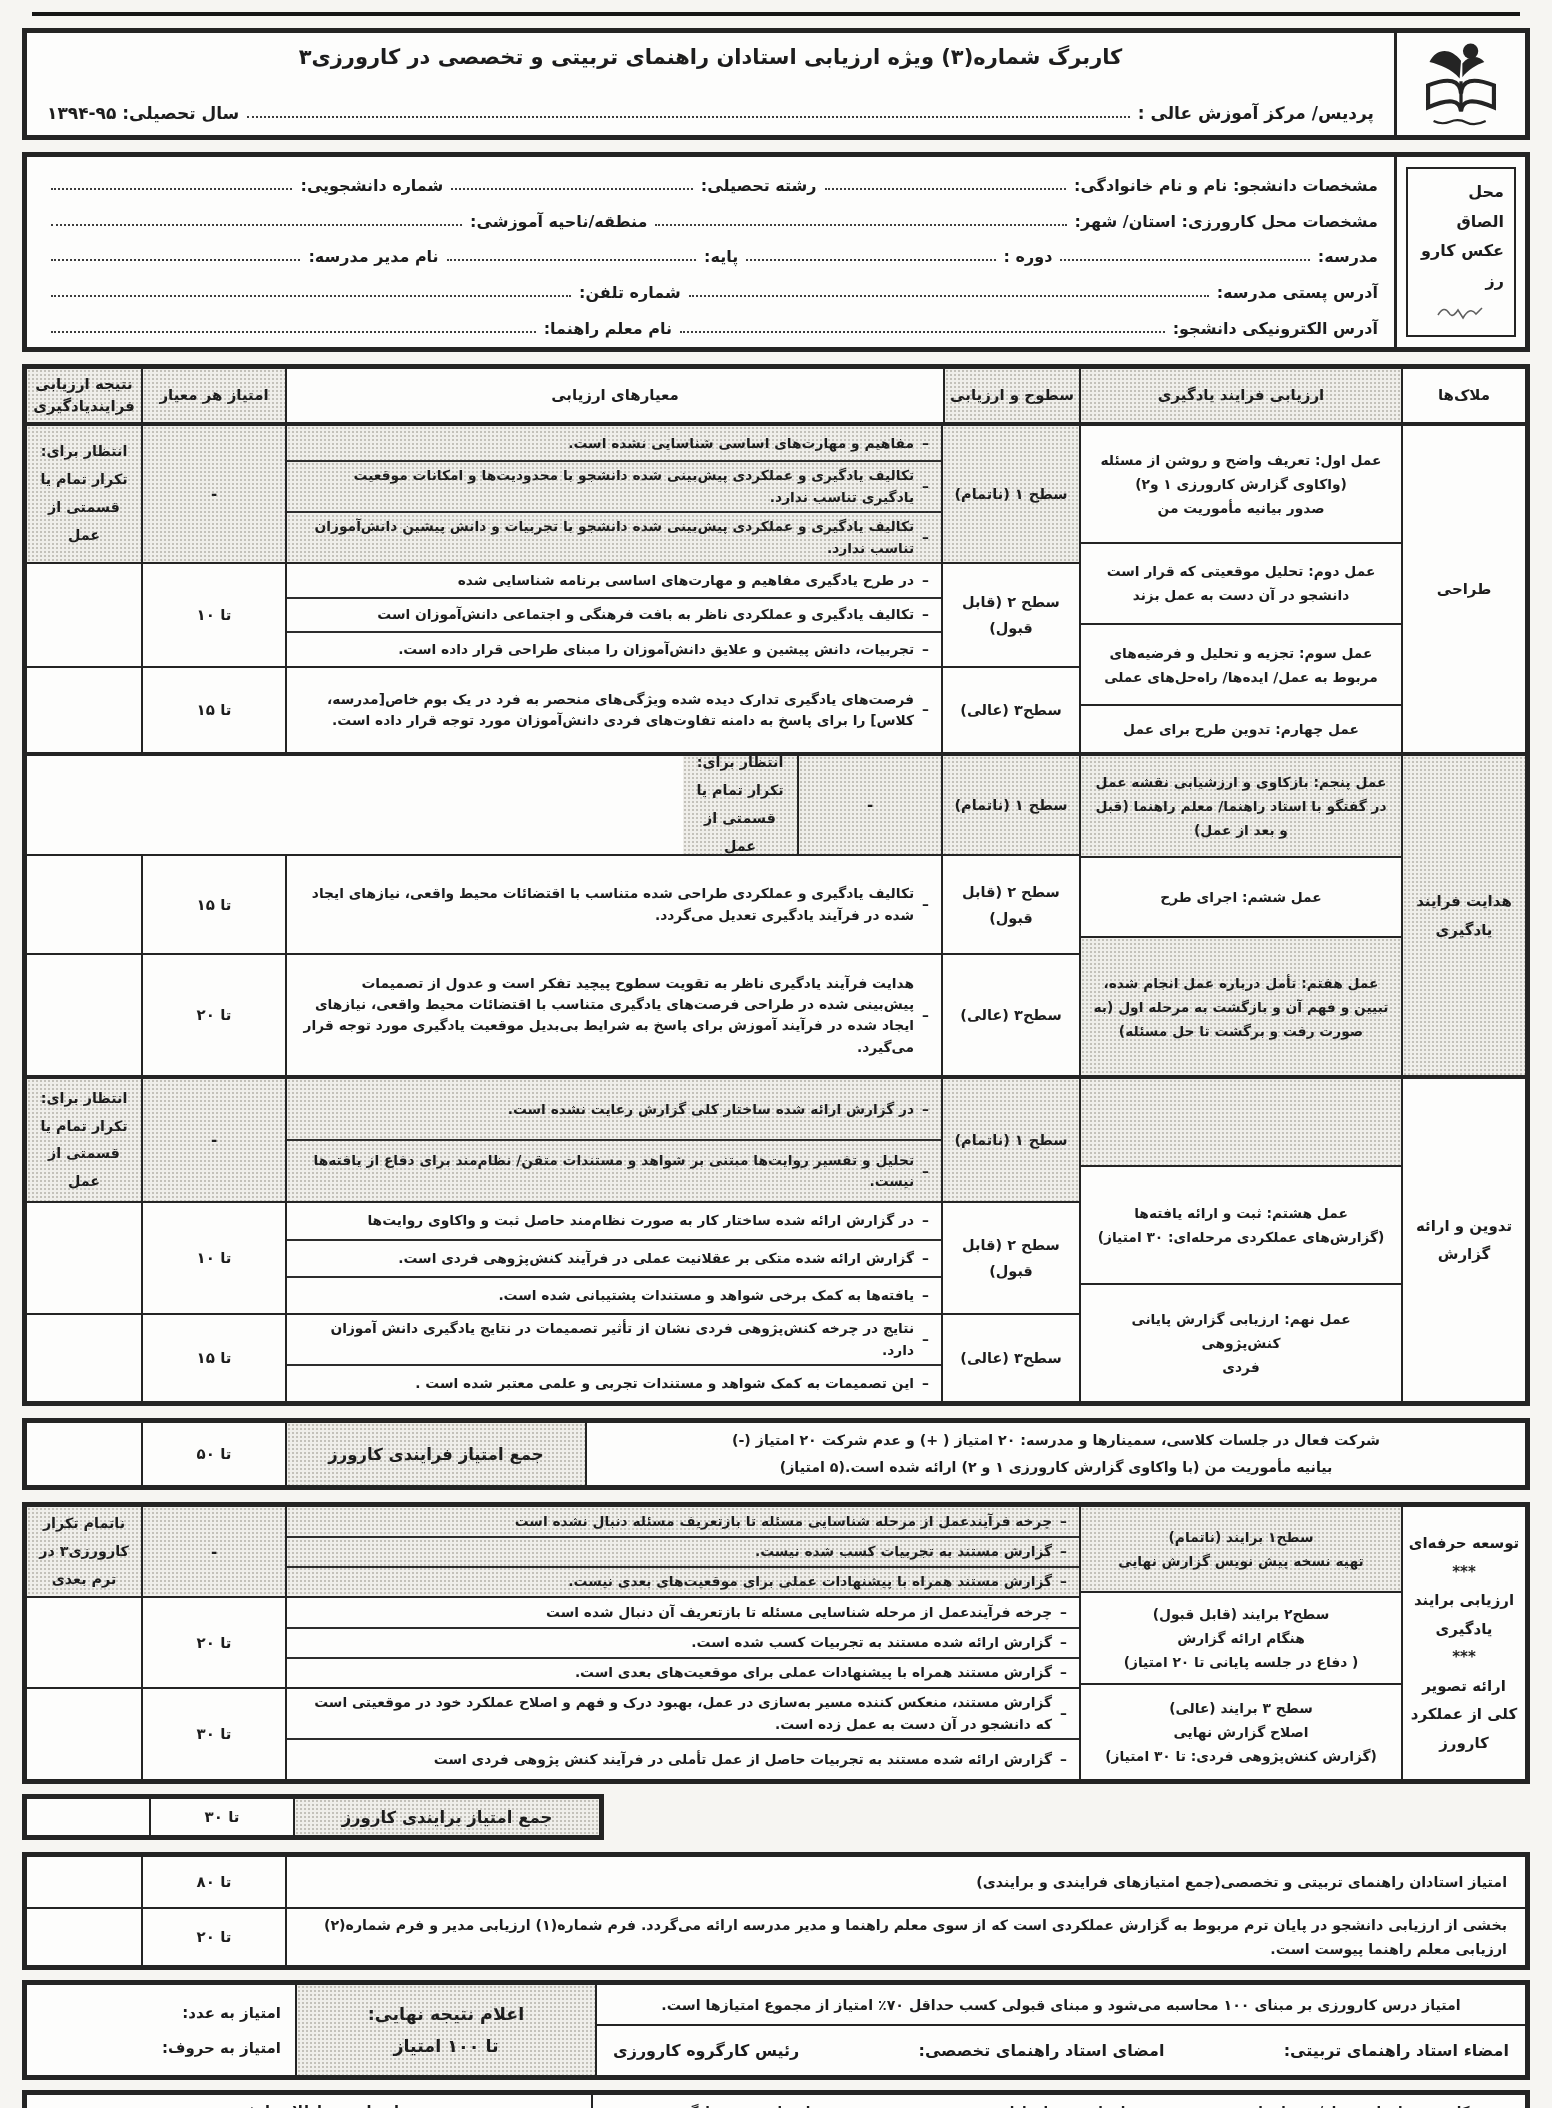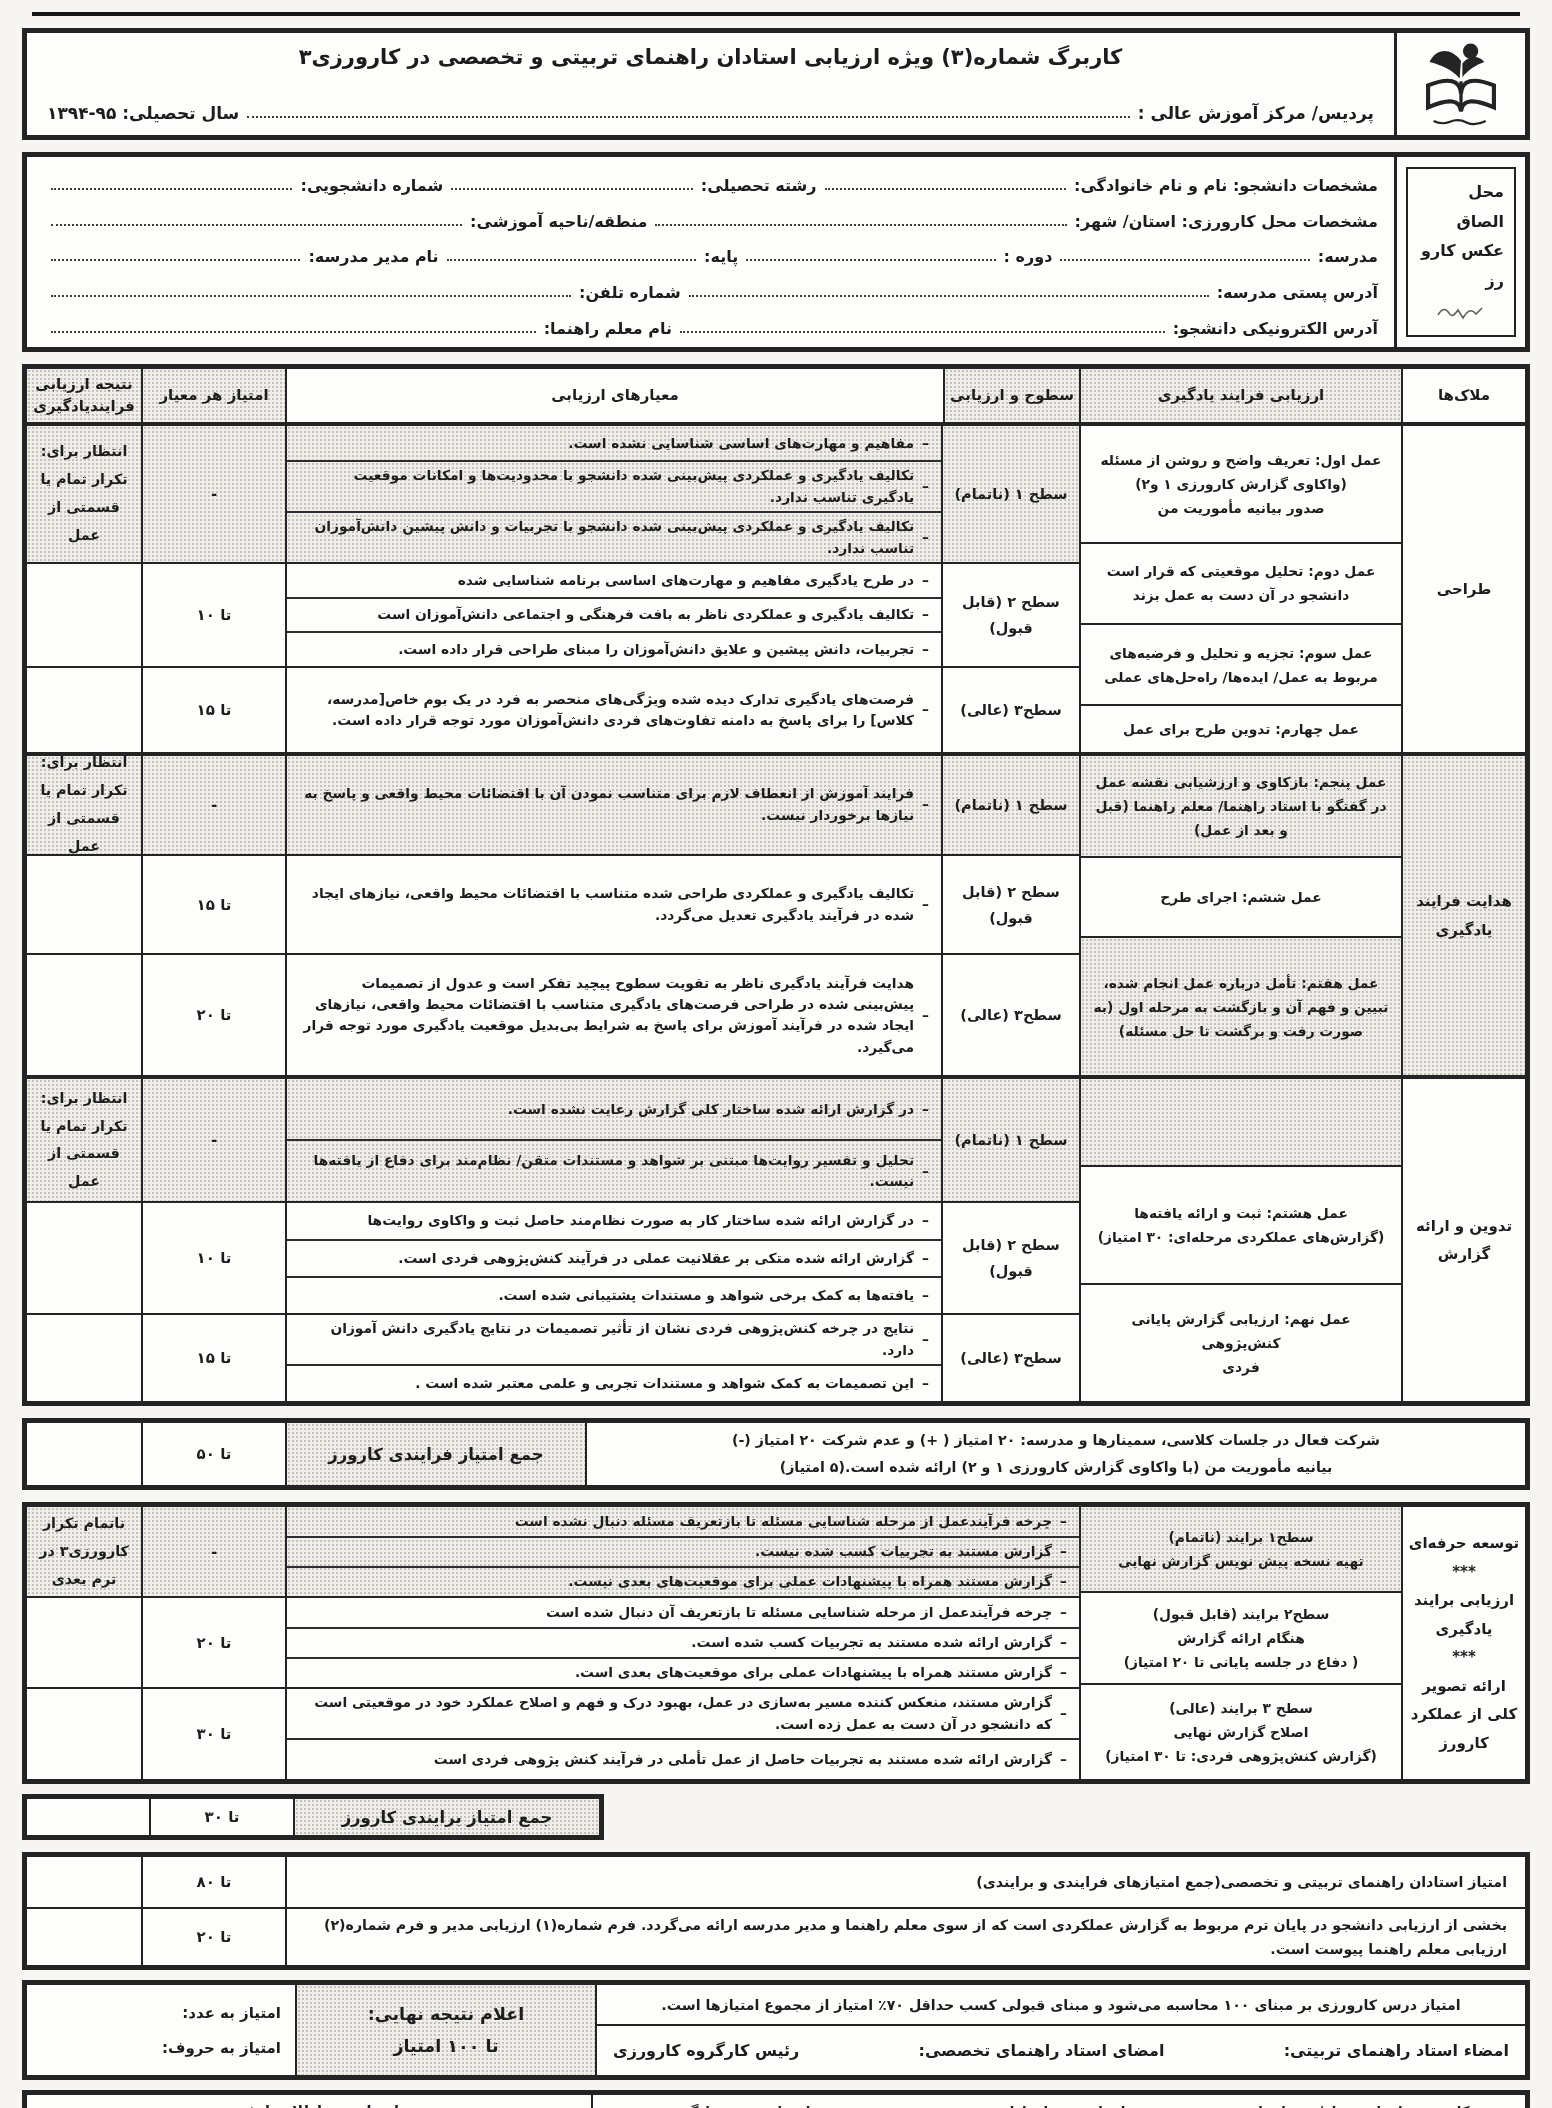--- a/index.html
+++ b/index.html
@@ -228,23 +228,20 @@
         <div class="act" style="flex-grow:0.8">
             <div>عمل ششم: اجرای طرح</div>
           </div>
         <div class="act sh" style="flex-grow:1.5">
             <div>عمل هفتم: تأمل درباره عمل انجام شده، تبیین و فهم آن و بازگشت به مرحله اول (به صورت رفت و برگشت تا حل مسئله)</div>
           </div>
       </div>
       <div class="rows">
         <div class="row" style="min-height:88px">
           <div class="lvl w-lvl sh">سطح ۱ (ناتمام)</div>
-          <div class="crits w-crit sh">
-            <div class="crit">فرایند آموزش از انعطاف لازم برای متناسب نمودن آن با اقتضائات محیط واقعی و پاسخ به نیازها برخوردار نیست.</div>
-          </div>
           <div class="scr w-scr sh">-</div>
           <div class="res w-res sh">انتظار برای: تکرار تمام یا قسمتی از عمل</div>
         </div>
         <div class="row" style="min-height:78px">
           <div class="lvl w-lvl">سطح ۲ (قابل قبول)</div>
           <div class="crits w-crit">
             <div class="crit">تکالیف یادگیری و عملکردی طراحی شده متناسب با اقتضائات محیط واقعی، نیازهای ایجاد شده در فرآیند یادگیری تعدیل می‌گردد.</div>
           </div>
           <div class="scr w-scr">تا ۱۵</div>
           <div class="res w-res"></div>

